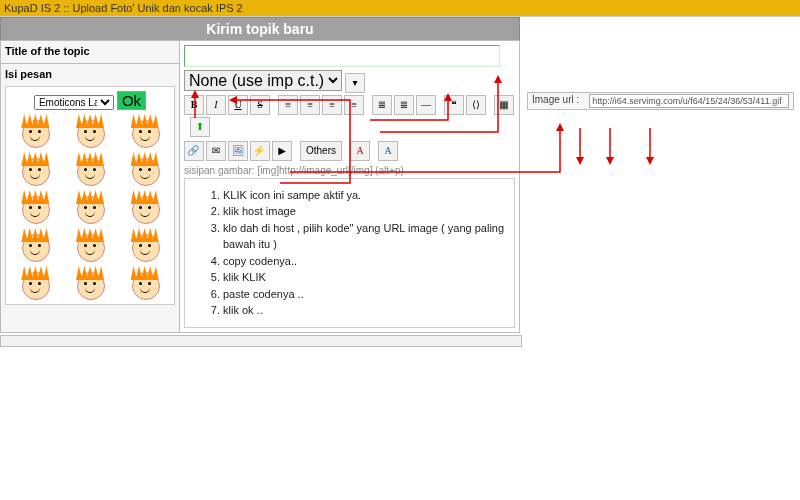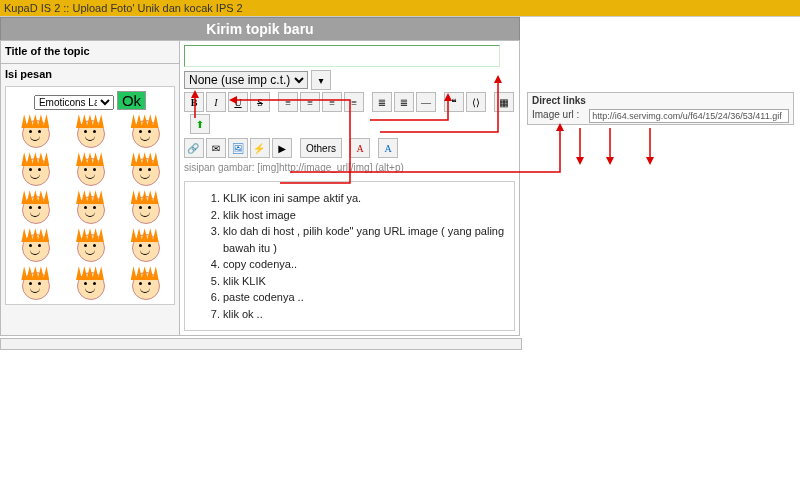--- a/index.html
+++ b/index.html
@@ -47,21 +47,21 @@
   background: #fff;
 }
 .topic-input {
   width: 310px;
   border: 1px solid #7a9; 
   border-color: #6a6 #cec #cec #6a6;
   padding: 2px;
   height: 16px;
 }
 .select-box {
-  font-size: 12px;
+  font-size: 16px;
   border: 1px solid #999;
 }
 .small-btn {
   font-size: 15px;
   padding: 0 4px;
   border: 1px solid #999;
   background: #22c55e;
 }
 .toolbar {
   display: flex;
@@ -152,21 +152,20 @@
   width: 10px;
   height: 4px;
   border-bottom: 1.5px solid #000;
   border-radius: 0 0 8px 8px;
   top: 22px;
   left: 12px;
 }
 .instruction-box {
   border: 1px solid #ccc;
   padding: 8px 8px 8px 30px;
-  margin-top: 6px;
   font-size: 11px;
   color: #222;
   line-height: 1.5;
   background: #fff;
   min-height: 110px;
 }
 .instruction-box ol {
   margin: 0;
   padding-left: 8px;
 }
@@ -428,21 +427,20 @@
         </div>
       </div>
     </td>
   </tr>
 </tbody>
   </table>
 
 <div class="footer-strip"></div>
 
 <div class="direct-links-panel">
-  <div class="dl-header">Direct links</div>
   <div class="dl-row">
     <span class="dl-label">Image url :</span>
     <input class="dl-input" type="text" value="http://i64.servimg.com/u/f64/15/24/36/53/411.gif" style="">
   </div>
 </div>
 
 <svg class="anno">
 
   <line x1="195" y1="118" x2="195" y2="95"></line>
   <polygon points="195,90 191,98 199,98"></polygon>

